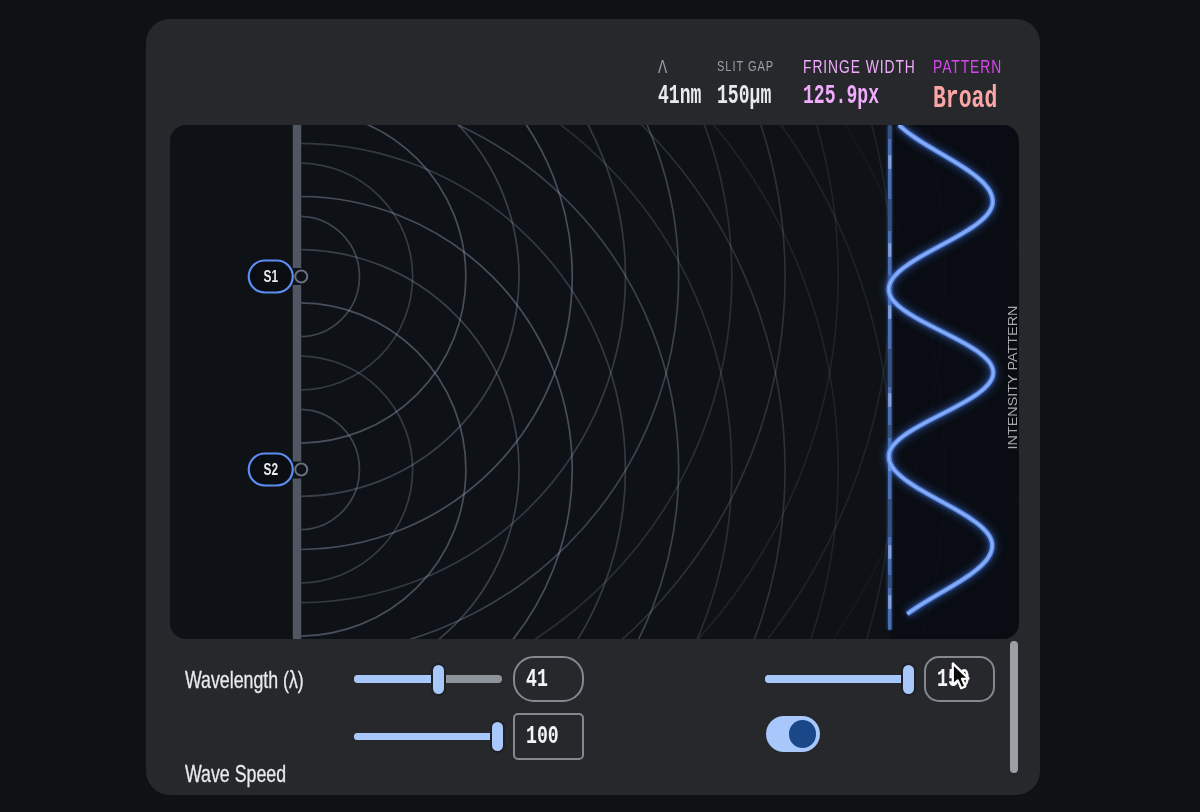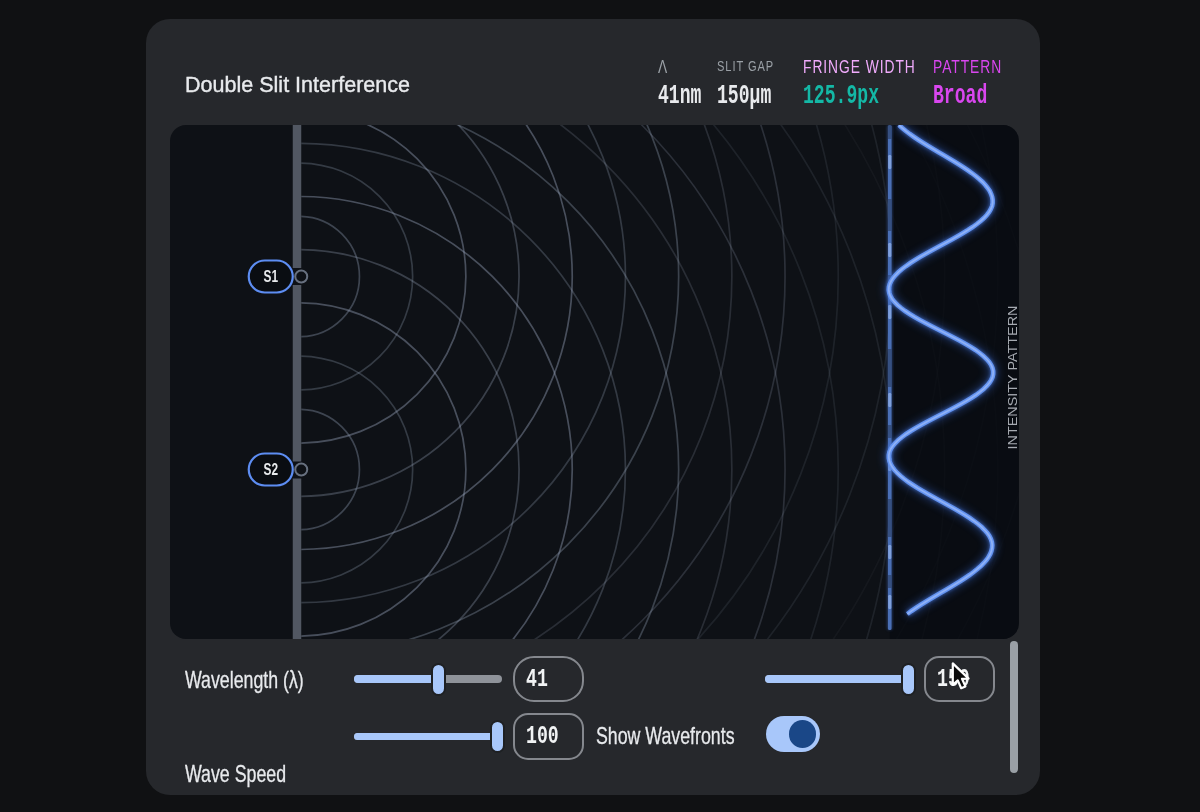--- a/index.html
+++ b/index.html
@@ -1,27 +1,26 @@
 <!DOCTYPE html>
 <html><head><meta charset="utf-8">
 <style>
 html,body{margin:0;padding:0;width:1200px;height:812px;background:#101113;overflow:hidden}
 body{font-family:"Liberation Sans",sans-serif}
 </style></head>
 <body>
 <div style="position:absolute;left:146px;top:18.5px;width:893.5px;height:776.5px;border-radius:24px;background:#26282c">
-<div style="position:absolute;left:38.5px;top:55.3px;line-height:1;font-size:22.5px;font-weight:500;color:#e8eaed;-webkit-text-stroke:0.4px #e8eaed"><span style="display:inline-block;transform:scaleX(0.957);transform-origin:0 0;white-space:nowrap">Double Slit Interference</span></div>
 <div style="position:absolute;left:512px;top:40.5px;line-height:1;font-size:17.5px;letter-spacing:1.2px;color:#9aa0a6"><span style="display:inline-block;transform:scaleX(0.79);transform-origin:0 0;white-space:nowrap">Λ</span></div>
     <div style="position:absolute;left:512px;top:64px;line-height:1;font-family:'Liberation Mono',monospace;font-size:27px;font-weight:bold;color:#e8eaed"><span style="display:inline-block;transform:scaleX(0.67);transform-origin:0 0;white-space:nowrap">41nm</span></div>
 <div style="position:absolute;left:571px;top:40.5px;line-height:1;font-size:14px;letter-spacing:1.2px;color:#9aa0a6"><span style="display:inline-block;transform:scaleX(0.79);transform-origin:0 0;white-space:nowrap">SLIT GAP</span></div>
     <div style="position:absolute;left:571px;top:64px;line-height:1;font-family:'Liberation Mono',monospace;font-size:27px;font-weight:bold;color:#e8eaed"><span style="display:inline-block;transform:scaleX(0.67);transform-origin:0 0;white-space:nowrap">150µm</span></div>
 <div style="position:absolute;left:657px;top:40.5px;line-height:1;font-size:17.5px;letter-spacing:1.2px;color:#f0abfc"><span style="display:inline-block;transform:scaleX(0.79);transform-origin:0 0;white-space:nowrap">FRINGE WIDTH</span></div>
-    <div style="position:absolute;left:657px;top:64px;line-height:1;font-family:'Liberation Mono',monospace;font-size:27px;font-weight:bold;color:#14b8a6"><span style="display:inline-block;transform:scaleX(0.67);transform-origin:0 0;white-space:nowrap">125.9px</span></div>
+    <div style="position:absolute;left:657px;top:64px;line-height:1;font-family:'Liberation Mono',monospace;font-size:27px;font-weight:bold;color:#f0abfc"><span style="display:inline-block;transform:scaleX(0.67);transform-origin:0 0;white-space:nowrap">125.9px</span></div>
 <div style="position:absolute;left:787px;top:40.5px;line-height:1;font-size:17.5px;letter-spacing:1.2px;color:#d946ef"><span style="display:inline-block;transform:scaleX(0.79);transform-origin:0 0;white-space:nowrap">PATTERN</span></div>
-    <div style="position:absolute;left:787px;top:64px;line-height:1;font-family:'Liberation Mono',monospace;font-size:27px;font-weight:bold;color:#d946ef"><span style="display:inline-block;transform:scaleX(0.67);transform-origin:0 0;white-space:nowrap">Broad</span></div>
+    <div style="position:absolute;left:787px;top:64px;line-height:1;font-family:'Liberation Mono',monospace;font-size:32px;font-weight:bold;color:#fca5a5"><span style="display:inline-block;transform:scaleX(0.67);transform-origin:0 0;white-space:nowrap">Broad</span></div>
 <svg width="849" height="514" viewBox="0 0 848.5 514" style="position:absolute;left:23.5px;top:106px;border-radius:16px;background:#0e1116;display:block">
 <defs>
 <clipPath id="rp">
           <rect x="131.0" y="0" width="717.5" height="514.0"></rect>
         </clipPath>
 <filter id="glow" x="-30%" y="-10%" width="160%" height="120%">
           <feGaussianBlur stdDeviation="4"></feGaussianBlur>
         </filter>
 <filter id="glow2" x="-30%" y="-10%" width="160%" height="120%">
           <feGaussianBlur stdDeviation="1.6"></feGaussianBlur>
@@ -101,22 +100,21 @@
 <div style="position:absolute;left:618.5px;top:656.75px;width:140px;height:7.5px;border-radius:4px;background:#8f939a"></div>
 <div style="position:absolute;left:618.5px;top:656.75px;width:140px;height:7.5px;border-radius:4px;background:#a8c7fa"></div>
 <div style="position:absolute;left:755.0px;top:644.0px;width:15px;height:33px;border-radius:7.5px;background:#a8c7fa;border:2.5px solid #1e2023;box-sizing:border-box"></div>
 <div style="position:absolute;left:778px;top:637px;width:70.5px;height:46.5px;border:2px solid #85888e;border-radius:15px;box-sizing:border-box;display:flex;align-items:center;padding-left:10.5px;font-family:'Liberation Mono',monospace;font-size:26px;font-weight:bold;color:#f1f3f4">
       <span style="display:inline-block;transform:scaleX(0.70);transform-origin:0 50%">150</span>
     </div>
 <div style="position:absolute;left:39px;top:743px;line-height:1;font-size:24px;color:#e8eaed;-webkit-text-stroke:0.3px #e8eaed"><span style="display:inline-block;transform:scaleX(0.74);transform-origin:0 0;white-space:nowrap">Wave Speed</span></div>
 <div style="position:absolute;left:207.8px;top:714.25px;width:148px;height:7.5px;border-radius:4px;background:#8f939a"></div>
 <div style="position:absolute;left:207.8px;top:714.25px;width:148px;height:7.5px;border-radius:4px;background:#a8c7fa"></div>
 <div style="position:absolute;left:343.5px;top:701.5px;width:15px;height:33px;border-radius:7.5px;background:#a8c7fa;border:2.5px solid #1e2023;box-sizing:border-box"></div>
-<div style="position:absolute;left:367px;top:694.5px;width:70.5px;height:46.5px;border:2px solid #85888e;border-radius:15px;box-sizing:border-box;display:flex;align-items:center;padding-left:10.5px;font-family:'Liberation Mono',monospace;font-size:26px;font-weight:bold;color:#f1f3f4">
+<div style="position:absolute;left:367px;top:694.5px;width:70.5px;height:46.5px;border:2px solid #85888e;border-radius:5px;box-sizing:border-box;display:flex;align-items:center;padding-left:10.5px;font-family:'Liberation Mono',monospace;font-size:26px;font-weight:bold;color:#f1f3f4">
       <span style="display:inline-block;transform:scaleX(0.70);transform-origin:0 50%">100</span>
     </div>
-<div style="position:absolute;left:450px;top:705.5px;line-height:1;font-size:24px;color:#e8eaed;-webkit-text-stroke:0.3px #e8eaed"><span style="display:inline-block;transform:scaleX(0.74);transform-origin:0 0;white-space:nowrap">Show Wavefronts</span></div>
 <div style="position:absolute;left:619.5px;top:697px;width:54px;height:36.5px;border-radius:18.5px;background:#a8c7fa"></div>
 <div style="position:absolute;left:642.5px;top:701.5px;width:27.5px;height:27.5px;border-radius:50%;background:#1a4787"></div>
 <div style="position:absolute;left:864px;top:622px;width:7.5px;height:132px;border-radius:4px;background:#9aa0a6"></div>
 </div>
 <svg style="position:absolute;left:948.5px;top:661px" width="24" height="30" viewBox="0 0 12 15">
 <path d="M1.9,1.2 L1.9,11.9 L4.4,9.7 L6.1,13.6 L8.2,12.7 L6.5,8.9 L9.8,8.8 Z" fill="#0a0a0a" stroke="#ffffff" stroke-width="1.1" stroke-linejoin="round"></path>
 </svg>
 </body></html>

